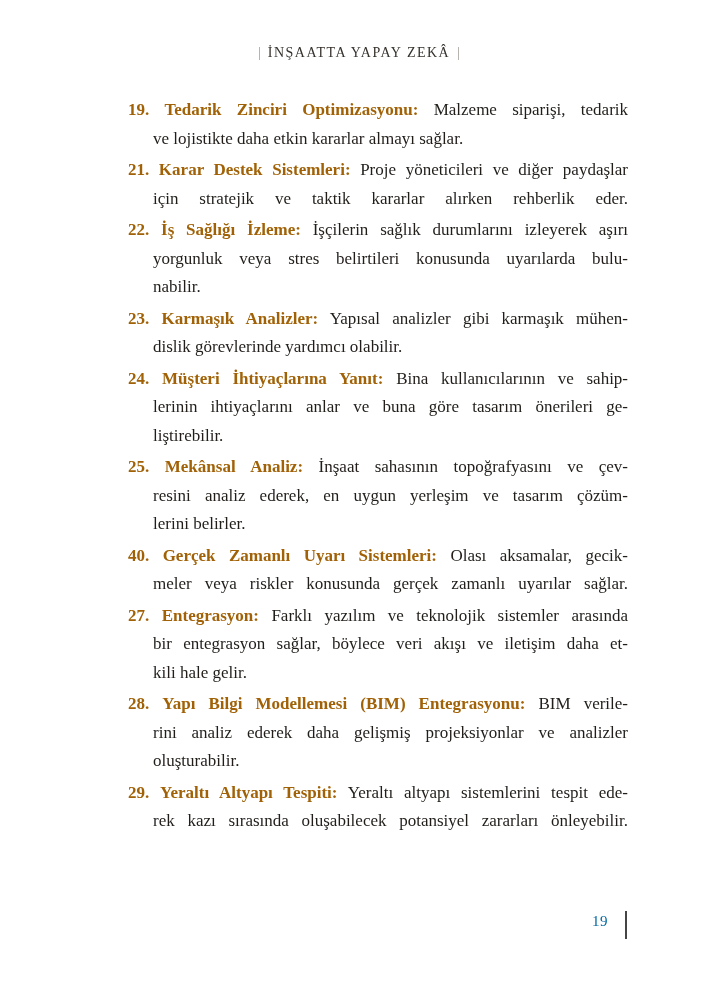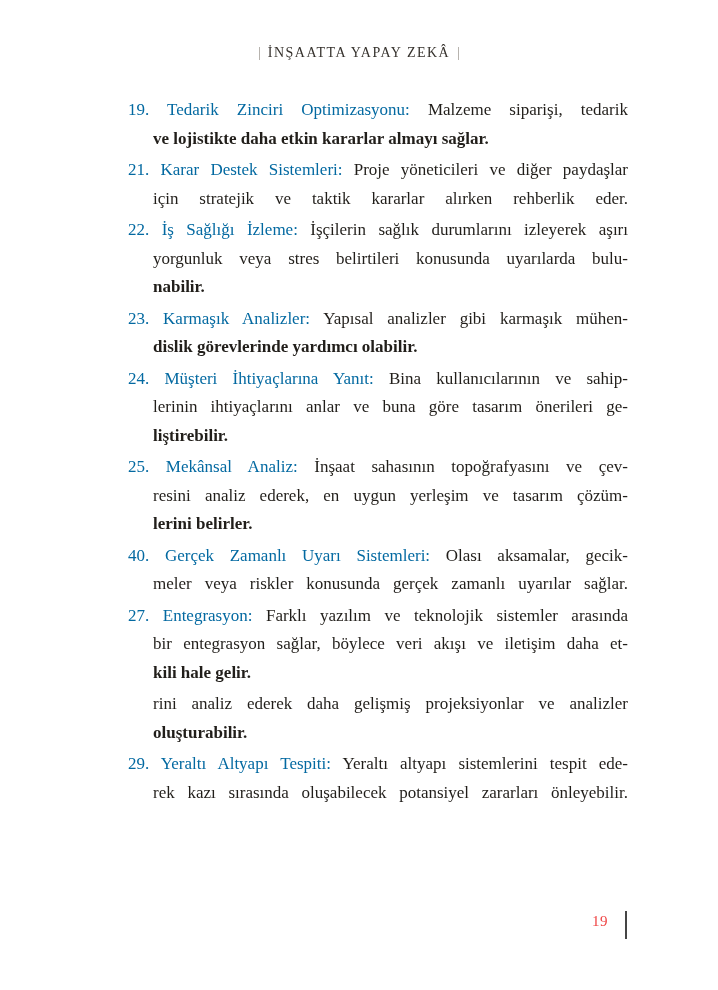--- a/index.html
+++ b/index.html
@@ -35,33 +35,33 @@
     position: absolute;
     left: 128px; top: 96px;
     width: 500px;
     box-sizing: border-box;
     padding-left: 25px;
     font-size: 17px;
     line-height: 28.5px;
   }
   .item { margin: 0 0 3px 0; }
   .tline { text-align: justify; text-align-last: justify; }
-  .tline.lastline { text-align-last: auto; font-weight: bold; }
+  .tline.lastline { text-align-last: auto; }
   .tline.first { margin-left: -25px; }
-  .num, .ttl { font-weight: 400; color: #0369a1; }
+  .num, .ttl { font-weight: 700; color: #a16207; }
 
   
   .pagefooter { position: absolute; left: 0; top: 0; width: 100%; height: 100%; pointer-events: none; }
   .pagenum {
     position: absolute;
     left: 578px; top: 913px;
     width: 30px;
     text-align: right;
     font-size: 15px;
-    color: #ef4444;
+    color: #0369a1;
     letter-spacing: 0.5px;
   }
   .footer-bar {
     position: absolute;
     left: 625px; top: 911px;
     width: 2px; height: 28px;
     background: #454545;
   }
 </style>
 </head>
@@ -104,20 +104,21 @@
       <div class="item">
         <div class="tline first"><b class="num">40.</b> <b class="ttl">Gerçek Zamanlı Uyarı Sistemleri:</b> <span>Olası aksamalar, gecik-</span></div>
         <div class="tline">meler veya riskler konusunda gerçek zamanlı uyarılar sağlar.</div>
       </div>
       <div class="item">
         <div class="tline first"><b class="num">27.</b> <b class="ttl">Entegrasyon:</b> <span>Farklı yazılım ve teknolojik sistemler arasında</span></div>
         <div class="tline">bir entegrasyon sağlar, böylece veri akışı ve iletişim daha et-</div>
         <div class="tline lastline">kili hale gelir.</div>
       </div>
       <div class="item">
+        <div class="tline first"><b class="num">28.</b> <b class="ttl">Yapı Bilgi Modellemesi (BIM) Entegrasyonu:</b> <span>BIM verile-</span></div>
         <div class="tline">rini analiz ederek daha gelişmiş projeksiyonlar ve analizler</div>
         <div class="tline lastline">oluşturabilir.</div>
       </div>
       <div class="item">
         <div class="tline first"><b class="num">29.</b> <b class="ttl">Yeraltı Altyapı Tespiti:</b> <span>Yeraltı altyapı sistemlerini tespit ede-</span></div>
         <div class="tline">rek kazı sırasında oluşabilecek potansiyel zararları önleyebilir.</div>
       </div>
     </div>
 
   <div class="pagefooter">

